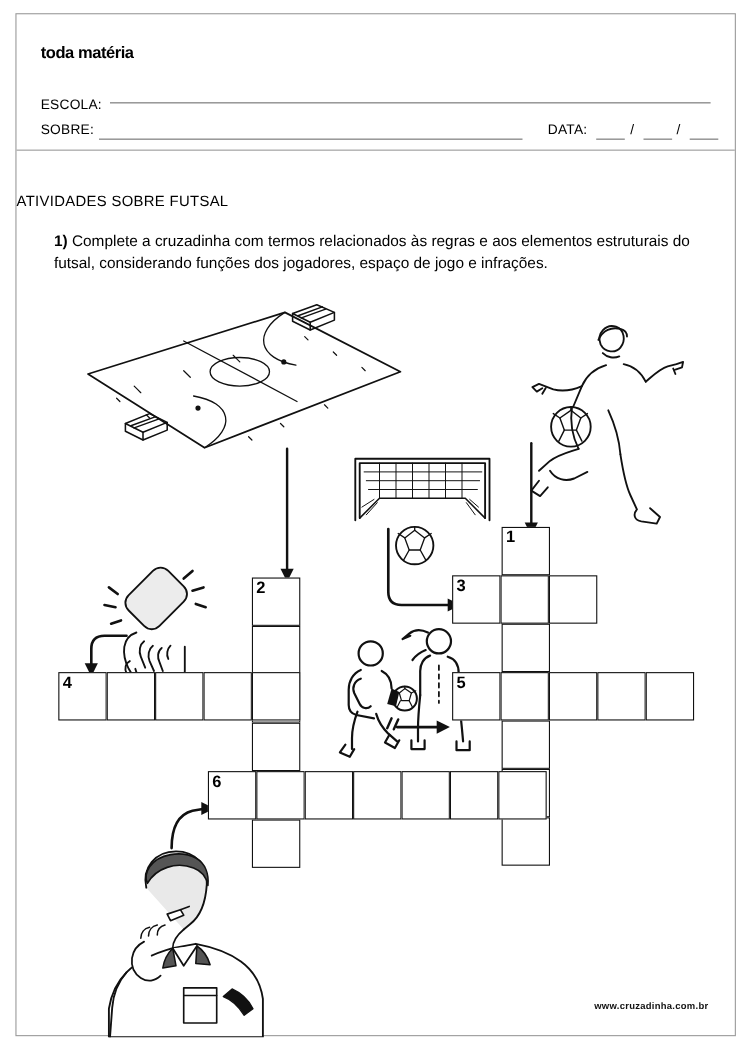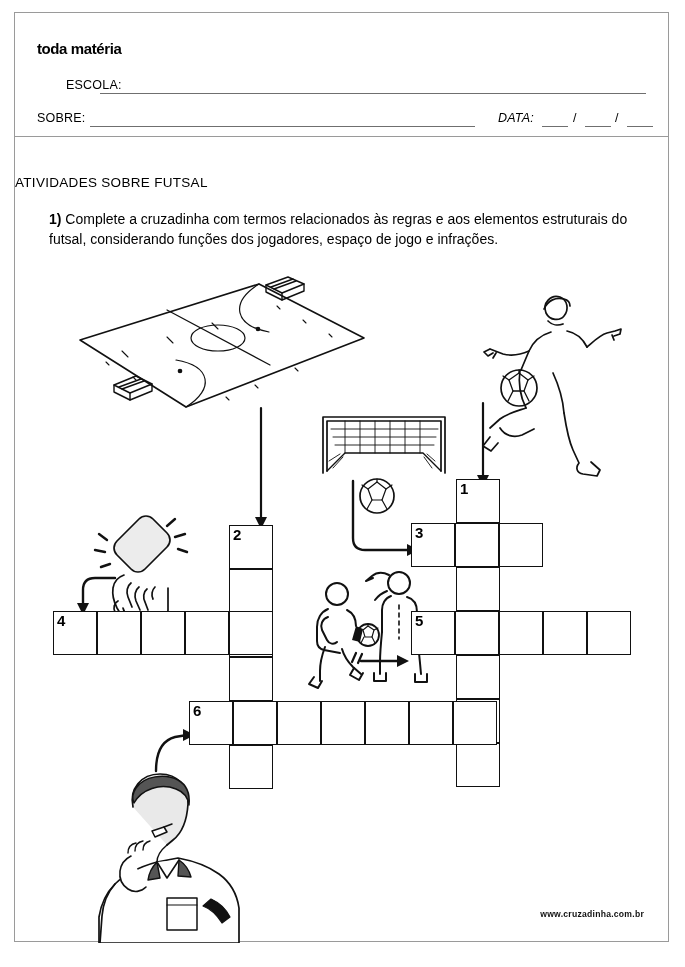--- a/index.html
+++ b/index.html
@@ -9,23 +9,23 @@
     overflow:hidden;position:relative;
   }
   .page{
     position:absolute;left:14px;top:12px;width:655px;height:930px;
     border:1px solid #9a9a9a;box-sizing:border-box;background:#fff;
   }
   
   .hdr{position:absolute;left:0;top:0;width:100%;height:124px;border-bottom:1px solid #9a9a9a;box-sizing:border-box;}
   .brand{position:absolute;left:22px;top:27px;font-size:15px;font-weight:700;letter-spacing:-0.4px;}
   .fld{position:absolute;font-size:12.5px;letter-spacing:.2px;}
-  .lbl-escola{left:22px;top:65px;margin-left:29px;}
+  .lbl-escola{left:22px;top:75px;}
   .lbl-nome{left:22px;top:98px;}
-  .lbl-data{left:483px;top:98px;font-style:italic;}
+  .lbl-data{left:483px;top:98px;}
   .rule{position:absolute;border-bottom:1px solid #6f6f6f;height:0;}
   .rule-escola{left:85px;top:80px;width:546px;}
   .rule-nome{left:75px;top:113px;width:385px;}
   .dslot{position:absolute;top:113px;border-bottom:1px solid #6f6f6f;width:26px;height:0;}
   .ds1{left:527px;} .ds2{left:570px;} .ds3{left:612px;}
   .dsl{position:absolute;top:98px;font-size:12.5px;}
   .sl1{left:558px;} .sl2{left:600px;}
   
   .title{position:absolute;left:0;top:162px;width:100%;text-align:left;font-size:13.5px;font-weight:400;letter-spacing:.3px;}
   .instr{position:absolute;left:34px;top:196px;width:580px;font-size:14px;line-height:1.45;}

